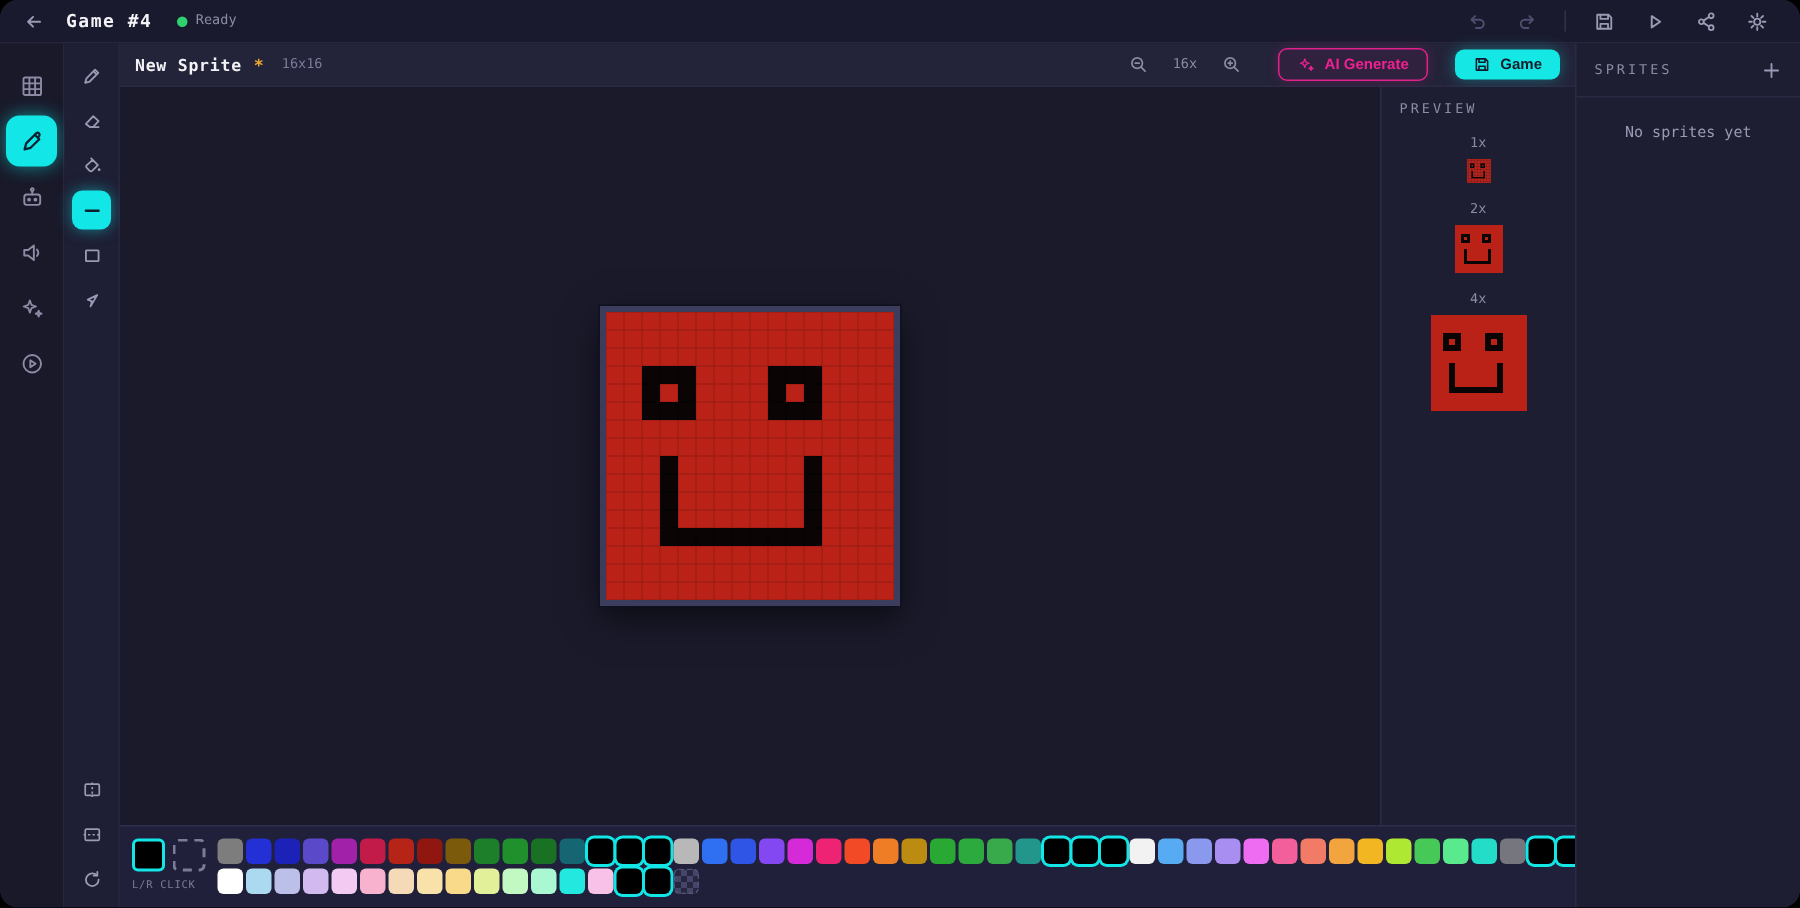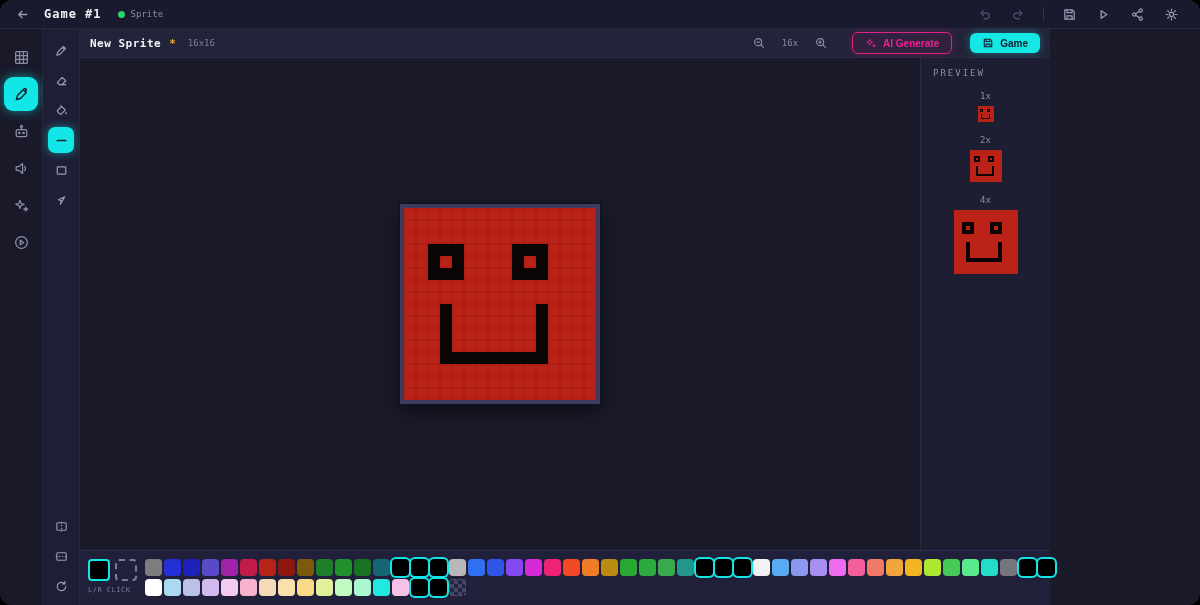--- a/index.html
+++ b/index.html
@@ -81,24 +81,24 @@
 <body>
 
 <div class="window">
 
   <header class="topbar">
     <div class="back-btn">
       <svg width="15" height="15" viewBox="0 0 16 16" fill="none" stroke="currentColor" stroke-width="1.4" stroke-linecap="round" stroke-linejoin="round">
           <path d="M12.5 8H4M7.5 4.5L4 8l3.5 3.5"></path>
         </svg>
     </div>
-    <div class="game-title">Game #1</div>
+    <div class="game-title">Game #4</div>
     <div class="status">
       <span class="status-dot" style="background: rgb(47, 208, 110);"></span>
-      <span class="status-text">Sprite</span>
+      <span class="status-text">Ready</span>
     </div>
     <div class="topbar-spacer"></div>
     <div class="topbar-right">
       <span class="tb-icon dim">
         <svg width="15" height="15" viewBox="0 0 16 16" fill="none" stroke="currentColor" stroke-width="1.4" stroke-linecap="round" stroke-linejoin="round">
             <path d="M4.5 6.5H10a3 3 0 010 6H7.5"></path>
             <path d="M6.8 4L4.3 6.5 6.8 9"></path>
           </svg>
       </span>
       <span class="tb-icon dim">
@@ -1403,15 +1403,26 @@
               <div class="swatch" style="background: rgb(34, 232, 224);"></div>
               <div class="swatch" style="background: rgb(248, 194, 232);"></div>
               <div class="swatch selected" style="background: rgb(0, 0, 0);"></div>
               <div class="swatch selected" style="background: rgb(0, 0, 0);"></div>
               <div class="swatch checker"></div>
             </div>
         </div>
       </div>
     </div>
 
+    <aside class="sprites-panel">
+      <div class="sp-header">
+        <span class="sp-title">SPRITES</span>
+        <span class="sp-add">
+          <svg width="14" height="14" viewBox="0 0 16 16" fill="none" stroke="currentColor" stroke-width="1.4" stroke-linecap="round">
+              <path d="M8 3v10M3 8h10"></path>
+            </svg>
+        </span>
+      </div>
+      <div class="sp-empty">No sprites yet</div>
+    </aside>
 
   </div>
 </div>
 
 </body></html>

